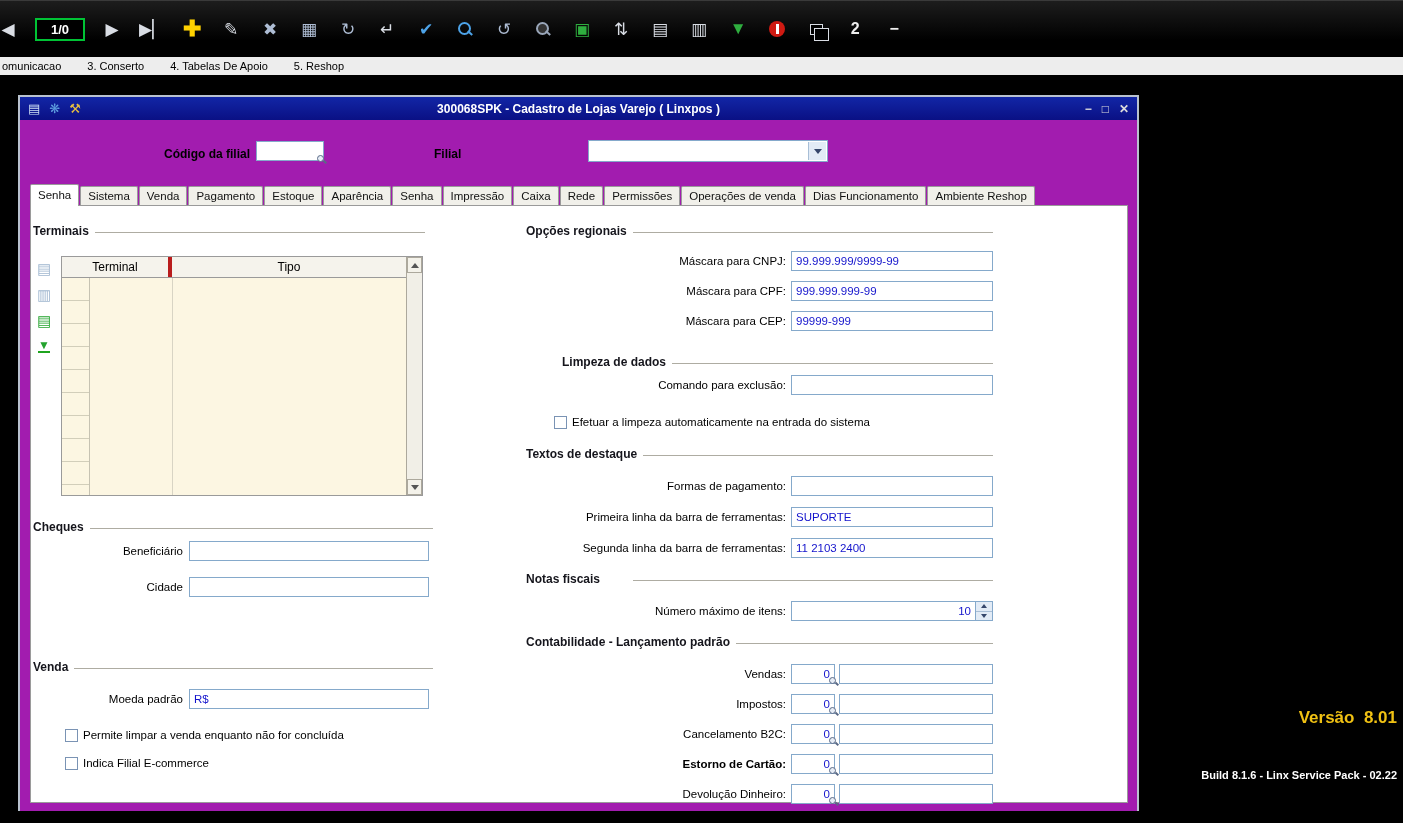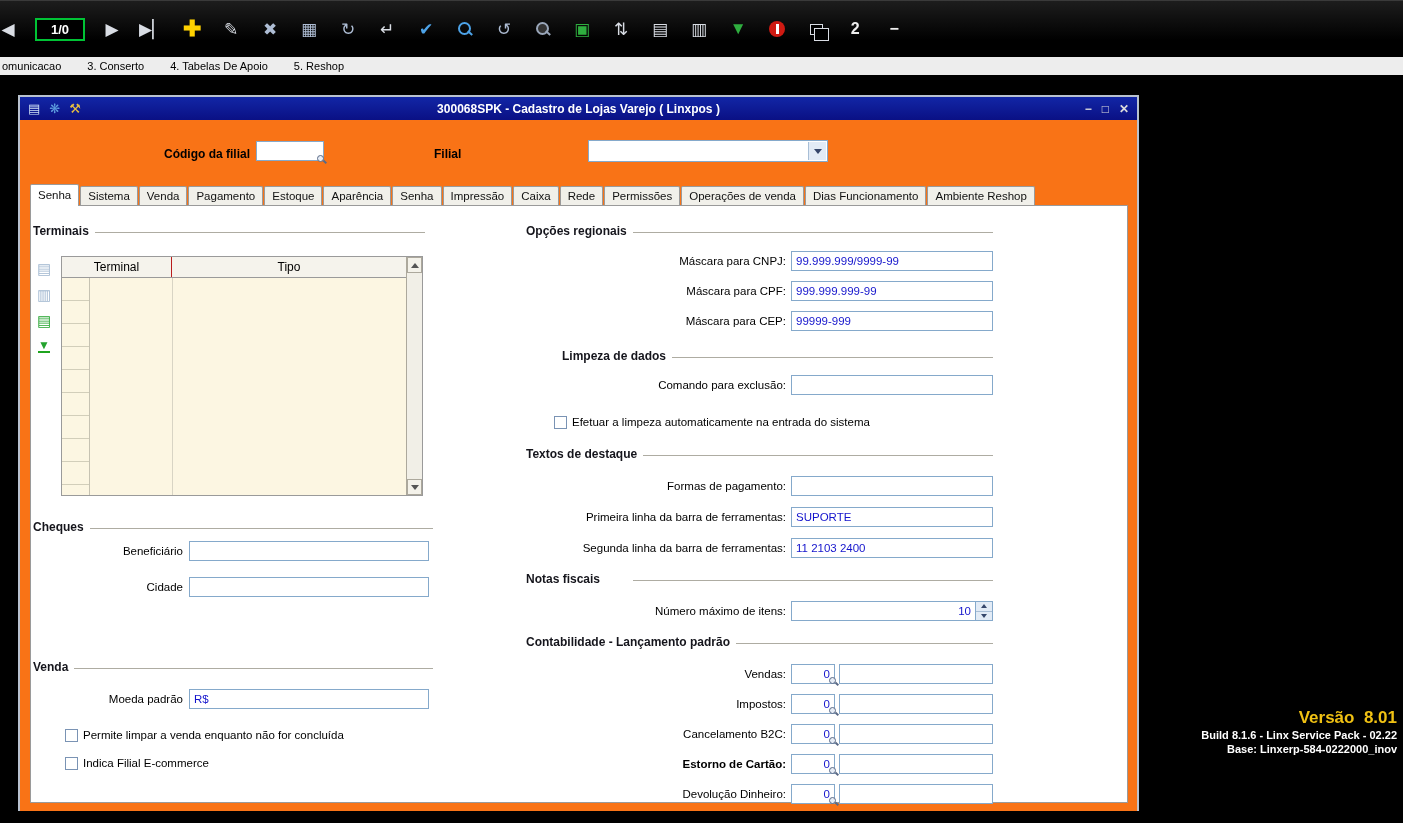--- a/index.html
+++ b/index.html
@@ -46,21 +46,21 @@
   .tb-icons { display:flex; gap:9px; margin-left:8px; z-index:2; }
   .tb-icons span { font-size:13px; line-height:1; cursor:pointer; }
   .ic-doc { color:#cfe0f4; }
   .ic-logo { color:#5e9ee0; }
   .ic-tools { color:#e8c040; }
   .wtitle { position:absolute; left:0; right:0; text-align:center; color:#fff;
     font-weight:bold; font-size:12px; }
   .winctl { margin-left:auto; display:flex; gap:10px; margin-right:8px; z-index:2; }
   .winctl span { color:#dcdcdc; font-weight:bold; font-size:12px; cursor:pointer; line-height:1; }
 
-  .winbody { position:relative; width:100%; height:691px; background:#f97316; }
+  .winbody { position:relative; width:100%; height:691px; background:#a21caf; }
 
   .blbl { position:absolute; font-weight:bold; font-size:12px; height:20px; line-height:20px; color:#000; }
   .lbl  { position:absolute; font-size:11.5px; height:20px; line-height:20px; color:#000; text-align:right; }
   .tin  { position:absolute; height:20px; border:1px solid #85a9cb; background:#fff;
     font-family:"Liberation Sans",sans-serif; font-size:11.5px; color:#1414cc; padding:0 4px; outline:none; }
   .tin.num { text-align:right; }
 
   .combo { position:absolute; height:22px; border:1px solid #85a9cb; background:#fff; }
   .combo-val { position:absolute; left:4px; top:2px; font-size:11.5px; color:#1414cc; }
   .combo-btn { position:absolute; right:1px; top:1px; bottom:1px; width:18px; background:#e2ebf6;
@@ -89,21 +89,21 @@
   .ghead { position:absolute; display:flex; align-items:center; gap:6px;
     font-weight:bold; font-size:12px; color:#15151c; height:16px; }
   .ghead .hline { flex:1; height:1px; background:#aeaca2; margin-top:3px; }
 
   
   .grid { position:absolute; left:30px; top:50px; width:362px; height:240px;
     border:1px solid #9a9a9a; background:#fcf6e2; }
   .ghdr { position:absolute; left:0; top:0; right:16px; height:21px; background:#f5f3ec;
     border-bottom:1px solid #9a9a9a; display:flex; }
   .gcell { height:100%; display:flex; align-items:center; justify-content:center;
-    font-size:12px; color:#000; border-right:1px solid #b91c1c; cursor:pointer; }
+    font-size:12px; color:#000; border-right:4px solid #b91c1c; cursor:pointer; }
   .gind { position:absolute; left:0; top:21px; bottom:0; width:28px; border-right:1px solid #c6c2b2;
     background:repeating-linear-gradient(to bottom, transparent 0 22px, #d2ceba 22px 23px); }
   .gvline { position:absolute; left:110px; top:21px; bottom:0; width:1px; background:#d8d4c4; }
   .gscroll { position:absolute; right:0; top:0; bottom:0; width:16px; background:#f1efe7;
     border-left:1px solid #aca89c; }
   .sbtn { position:absolute; left:0; width:100%; height:16px; background:#f4f2ea;
     border:1px solid #aca89c; display:flex; align-items:center; justify-content:center; cursor:pointer; }
   .sbtn.up { top:0; } .sbtn.down { bottom:0; }
   .sbtn .tri-up { border-bottom-color:#555; } .sbtn .tri-down { border-top-color:#555; }
 
@@ -123,21 +123,21 @@
     display:flex; flex-direction:column; background:#e2ebf6; }
   .spb { flex:1; display:flex; align-items:center; justify-content:center; cursor:pointer;
     border-bottom:1px solid #a8bed6; }
   .spb:last-child { border-bottom:none; }
   .spb .tri-up { border-bottom-width:4px; border-left-width:3px; border-right-width:3px; }
   .spb .tri-down { border-top-width:4px; border-left-width:3px; border-right-width:3px; }
 
   
   .version { position:absolute; right:6px; top:708px; text-align:right; }
   .v1 { color:#f0c113; font-size:17px; font-weight:bold; white-space:pre; }
-  .v2, .v3 { color:#fff; font-size:11px; font-weight:bold; line-height:14px; white-space:pre; }
+  .v2, .v3 { color:#fff; font-size:11px; font-weight:bold; line-height:14px; white-space:pre;margin-top:40px; }
 </style>
 </head>
 <body>
 
 <div class="toolbar">
   <span class="tbtn first">◀</span>
   <span class="counter">1/0</span>
   <span class="tbtn">▶</span>
   <span class="tbtn">▶▏</span>
   <span class="tbtn yellow">✚</span>
@@ -282,21 +282,21 @@
         <span>Opções regionais</span>
           <span class="hline"></span>
       </div>
       <div class="lbl" style="left:495px; top:45px; width:260px;">Máscara para CNPJ:</div>
       <input class="tin" style="left: 760px; top: 45px; width: 202px;" value="99.999.999/9999-99">
       <div class="lbl" style="left:495px; top:75px; width:260px;">Máscara para CPF:</div>
       <input class="tin" style="left: 760px; top: 75px; width: 202px;" value="999.999.999-99">
       <div class="lbl" style="left:495px; top:105px; width:260px;">Máscara para CEP:</div>
       <input class="tin" style="left: 760px; top: 105px; width: 202px;" value="99999-999">
 
-      <div class="ghead" style="left:495px; top:142px; width:467px;padding-left:36px;">
+      <div class="ghead" style="left:495px; top:148px; width:467px;padding-left:36px;">
         <span>Limpeza de dados</span>
           <span class="hline"></span>
       </div>
       <div class="lbl" style="left:495px; top:169px; width:260px;">Comando para exclusão:</div>
       <input class="tin" style="left: 760px; top: 169px; width: 202px;" value="">
       <div class="cbrow" style="left:523px; top:208px;">
         <span class="cb"></span>
         <span class="cblabel">Efetuar a limpeza automaticamente na entrada do sistema</span>
       </div>
 

